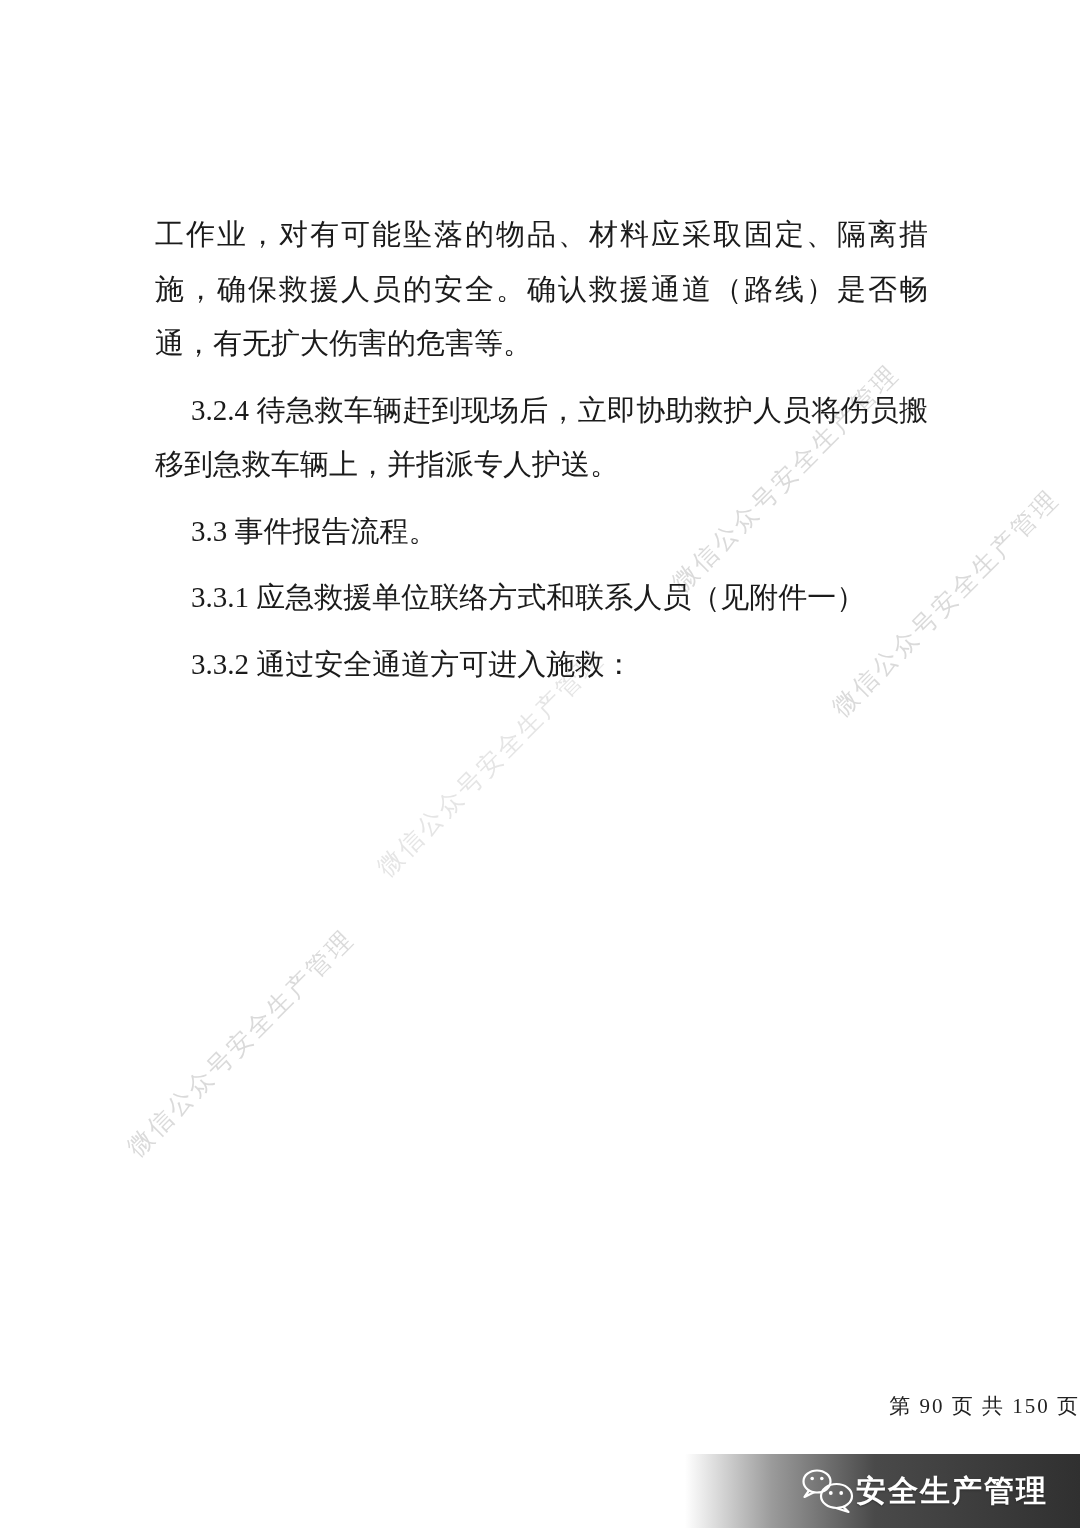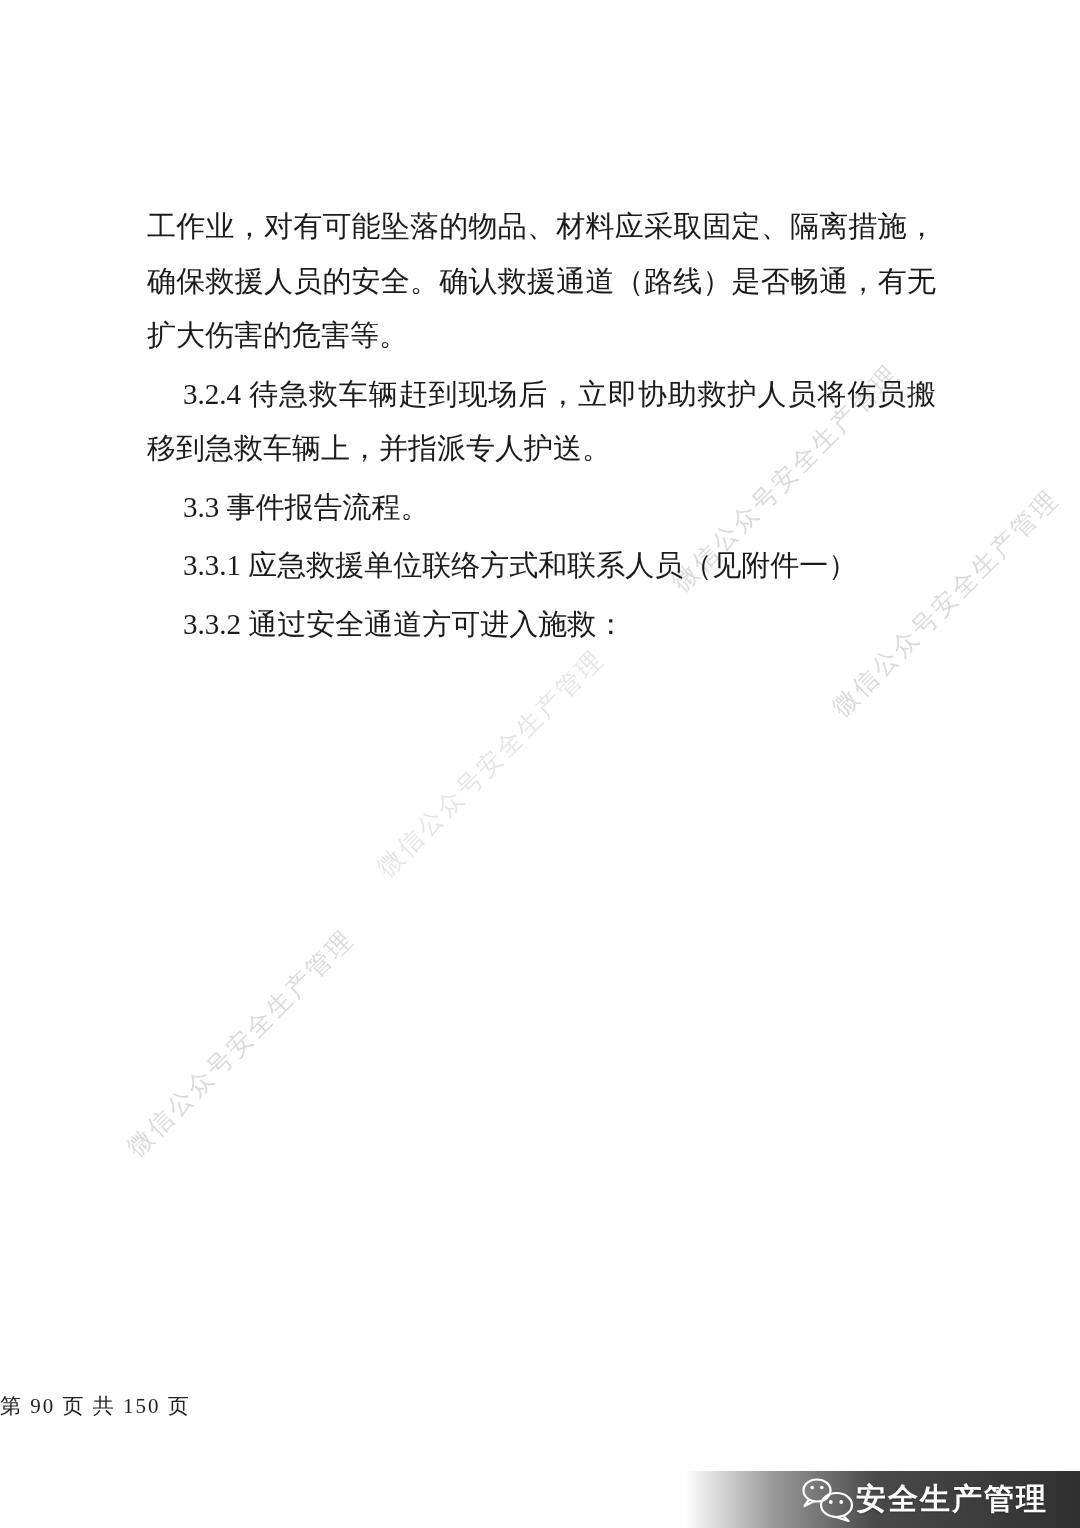--- a/index.html
+++ b/index.html
@@ -15,21 +15,21 @@
     position: absolute;
     left: 143px;
     top: 195px;
     width: 797px;
     font-size: 29px;
     line-height: 54.5px;
     color: #1b1b1b;
     text-align: justify;
     z-index: 2;
   }
-  .content p { margin: 4px; }
+  .content p { margin: 12px; }
   .content p.ind { text-indent: 36px; }
   .wm {
     position: absolute;
     font-size: 25px;
     letter-spacing: 3px;
     color: rgba(158, 158, 158, 0.38);
     white-space: nowrap;
     transform: rotate(-45deg);
     transform-origin: 0 0;
     z-index: 1;
@@ -38,32 +38,32 @@
   }
   .wm.s1 { left: 665px;  top: 575px; }
   .wm.s2 { left: 825px;  top: 700px; }
   .wm.s3 { left: 120px;  top: 1140px; }
   .wm.s4 { left: 370px;  top: 860px; opacity: .7; }
   .footer {
     position: absolute;
     left: 0;
     top: 1392px;
     width: 100%;
-    text-align: left;
+    text-align: right;
     font-size: 21px;
     letter-spacing: 2px;
     color: #222222;
     z-index: 2;
   }
   .badge-band {
     position: absolute;
     right: 0;
     bottom: 0;
     width: 395px;
-    height: 57px;
+    height: 74px;
     background: linear-gradient(to right,
       rgba(72,72,72,0) 0%,
       rgba(72,72,72,0.55) 22%,
       rgba(58,58,58,0.92) 48%,
       #303030 100%);
     display: flex;
     align-items: center;
     justify-content: flex-end;
     gap: 0;
     padding-right: 32px;

